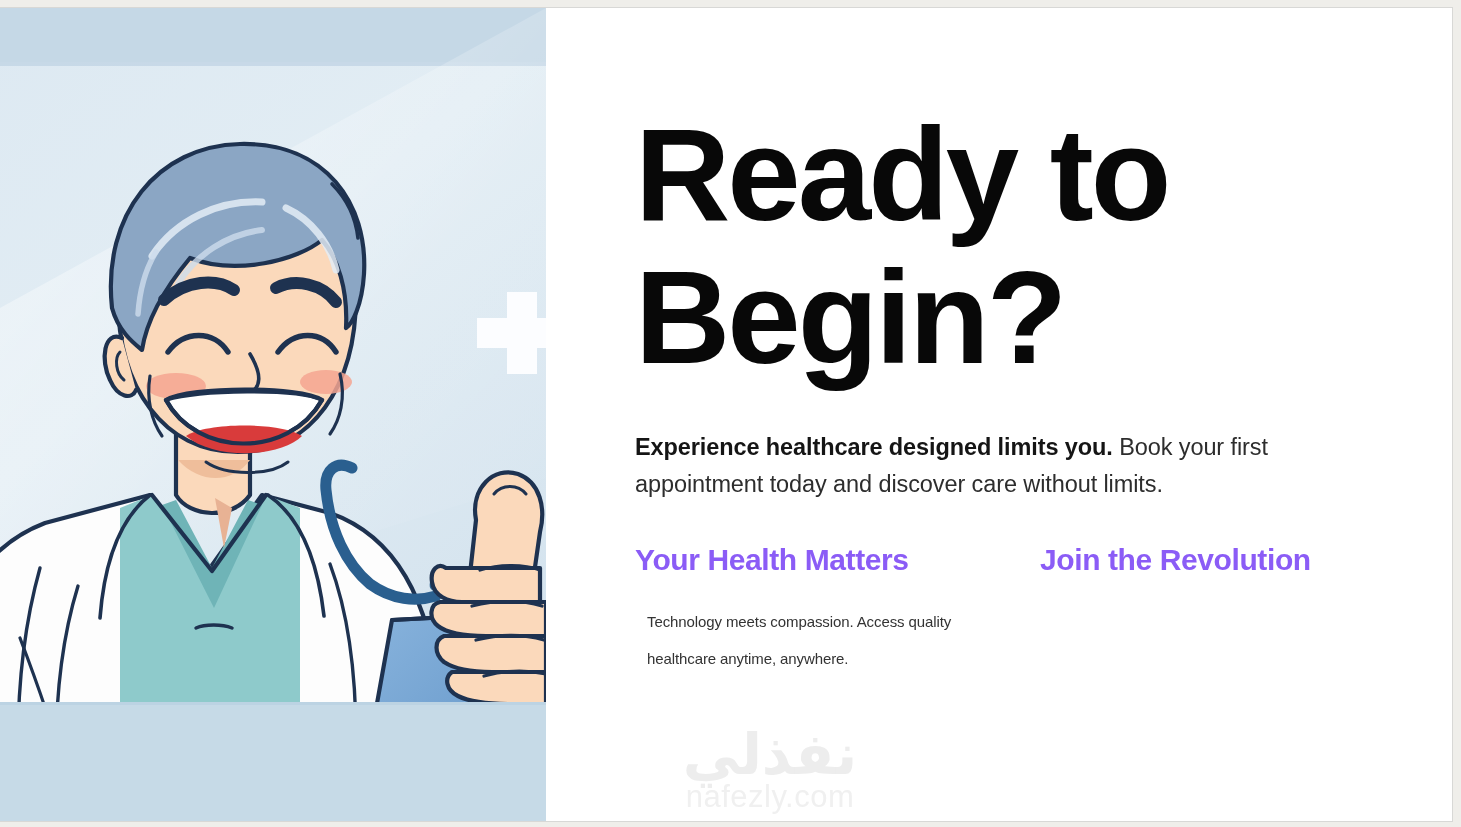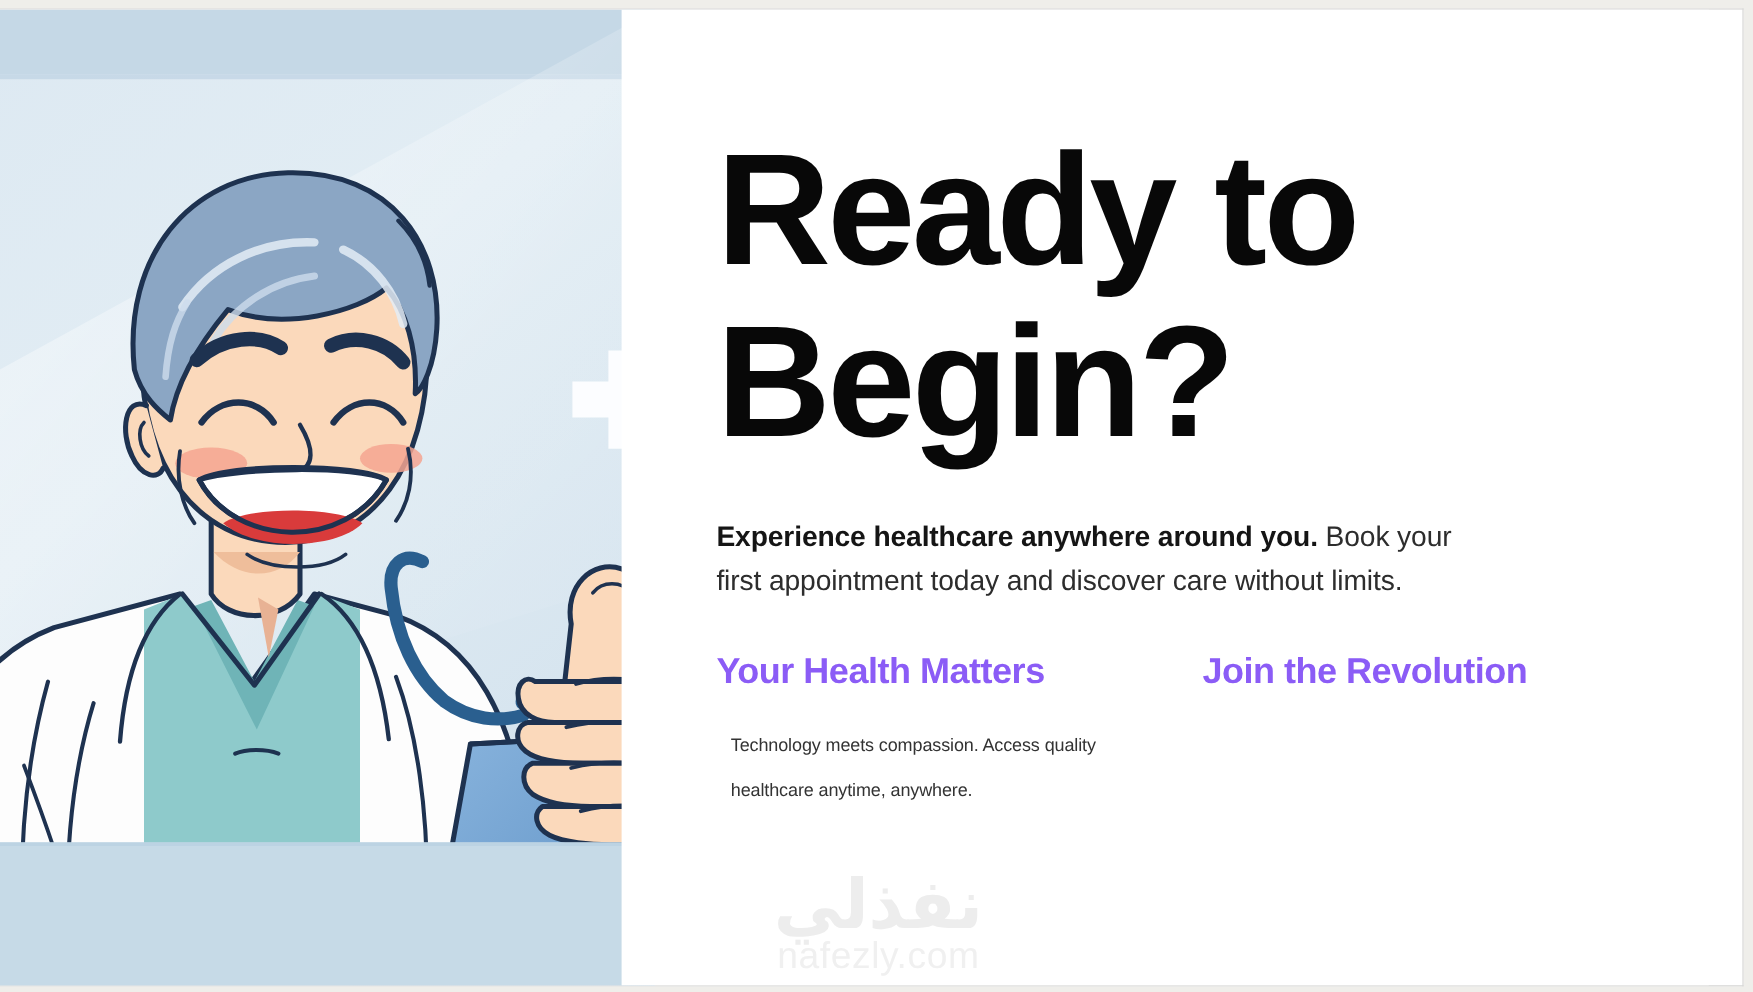--- a/index.html
+++ b/index.html
@@ -51,21 +51,21 @@
     position: absolute;
     left: 0; top: 0;
     width: 546px;
     height: 814px;
     display: block;
   }
 
   
   #content-panel {
     position: absolute;
-    left: 518px;
+    left: 556px;
     top: 0;
     width: 906px;
     height: 814px;
     background: #ffffff;
     overflow: hidden;
   }
 
   .headline {
     position: absolute;
     left: 79px;
@@ -285,21 +285,21 @@
         </g>
       </svg>
     </div>
 
     <div id="content-panel">
 
       <h1 class="headline">Ready to
 Begin?</h1>
 
       <p class="lead">
-        <strong class="lead-strong">Experience healthcare anywhere around you.</strong><span> Book your first appointment today and discover care without limits.</span>
+        <strong class="lead-strong">Experience healthcare designed limits you.</strong><span> Book your first appointment today and discover care without limits.</span>
       </p>
 
       <div class="cols">
 
         <div class="col">
           <h2 class="col-title">Your Health Matters</h2>
           <p class="col-body">Technology meets compassion. Access quality healthcare anytime, anywhere.</p>
         </div>
 
         <div class="col">

